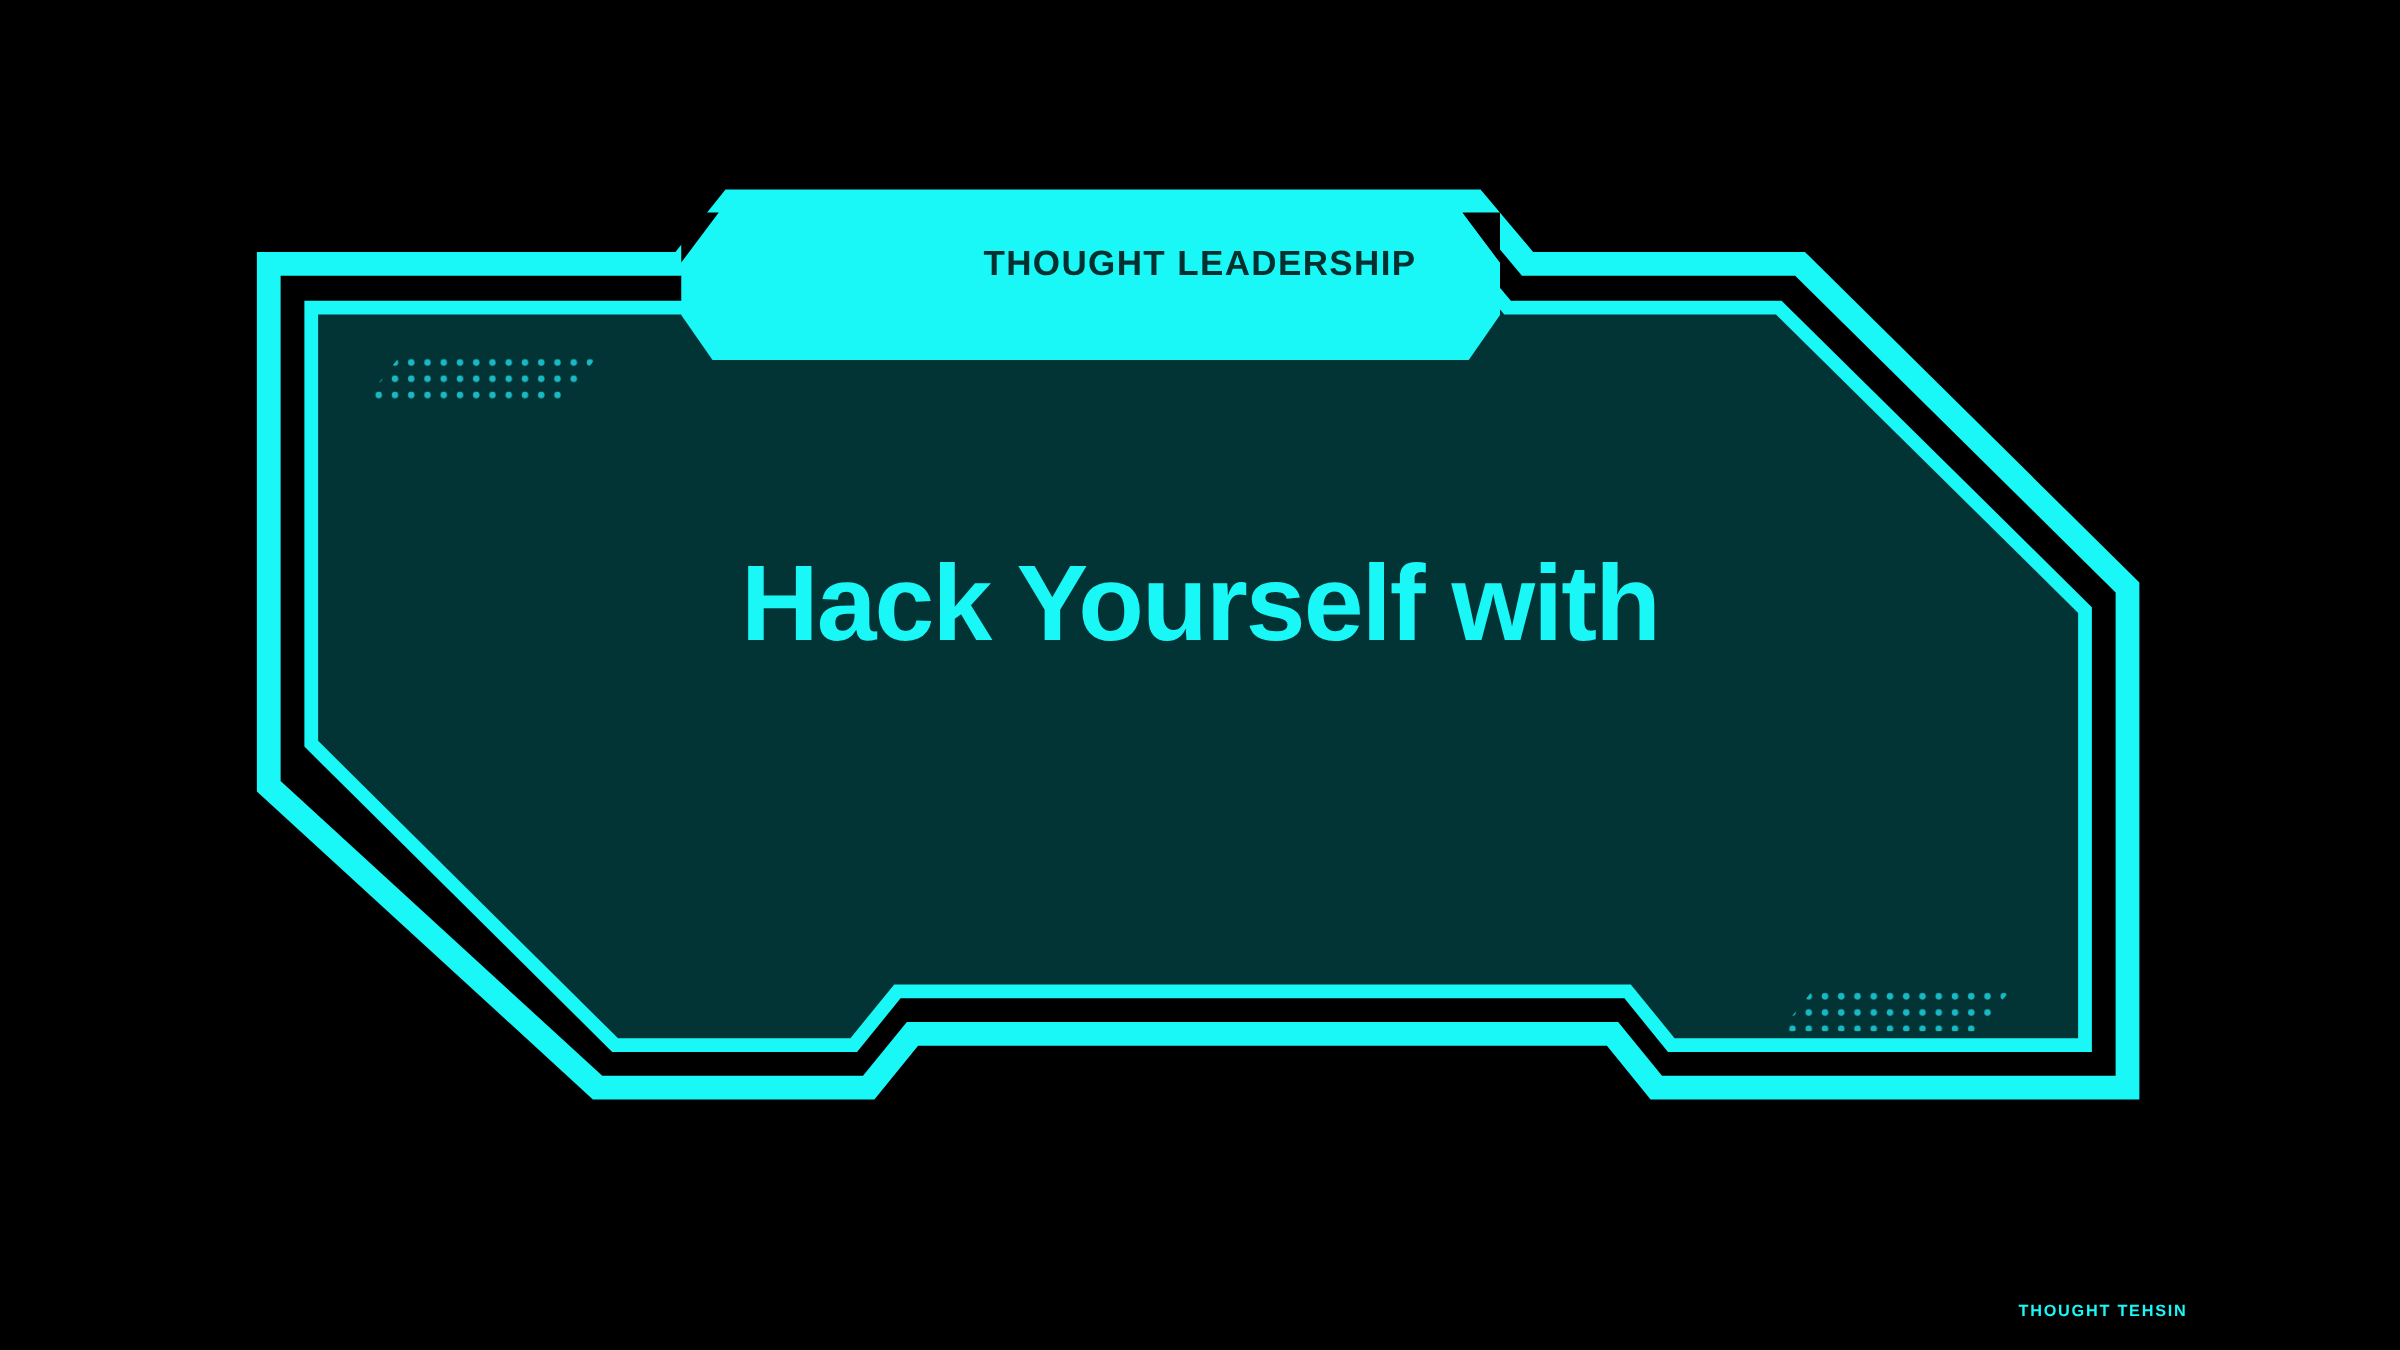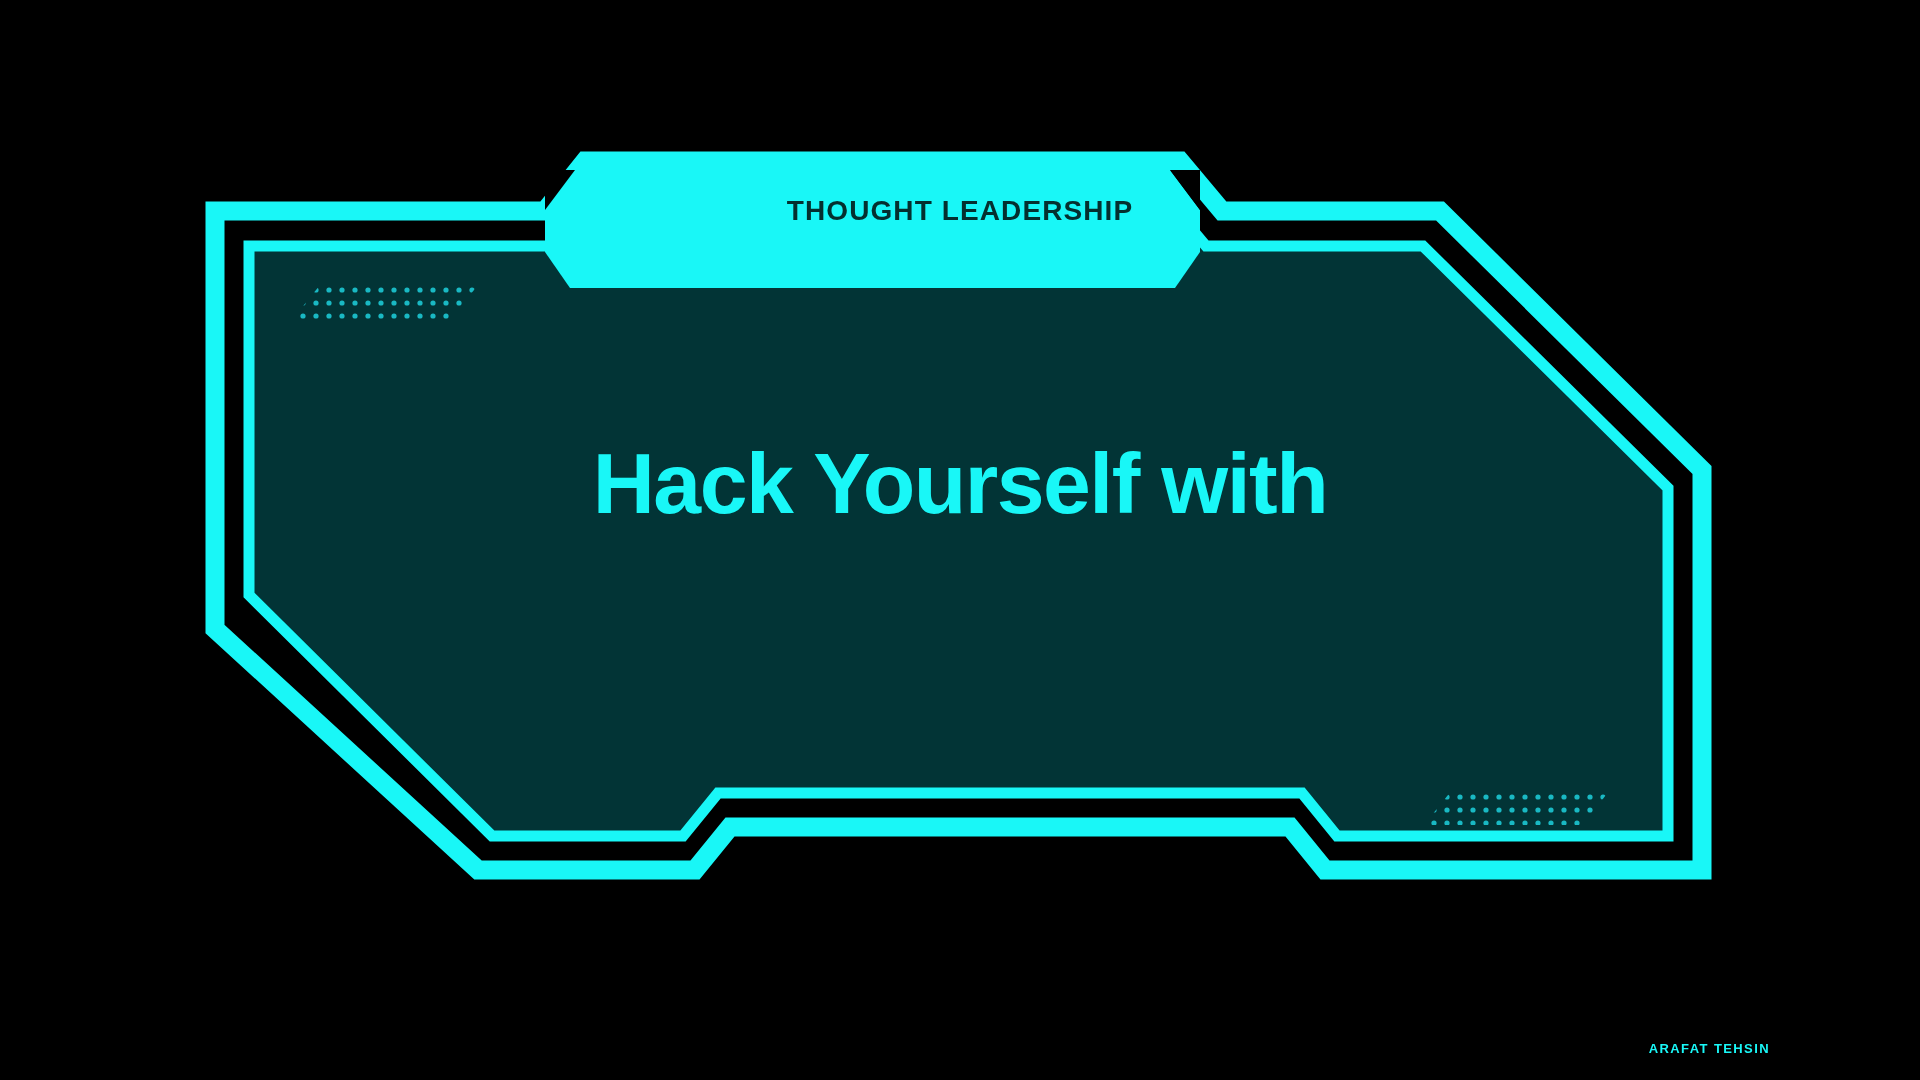--- a/index.html
+++ b/index.html
@@ -14,21 +14,20 @@
     overflow: hidden;
     font-family: "Liberation Sans", sans-serif;
     position: relative;
   }
   #stage {
     position: absolute;
     inset: 0;
     width: 1788px;
     height: 1080px;
     background: #000000;
-    padding-left: 20px;
   }
   #frame-svg {
     position: absolute;
     left: 0;
     top: 0;
     width: 1920px;
     height: 1080px;
     display: block;
   }
   .badge-label {
@@ -180,15 +179,15 @@
       <path d="M 1452,790 L 1610,790 L 1582,825 L 1424,825 Z" fill="url(#dotgrid)"></path>
     </g>
   </svg>
 
   <div class="badge-label">THOUGHT LEADERSHIP</div>
 
   <div class="headline">
     <span class="line">Hack Yourself with</span>
   </div>
 
-  <div class="signature">ARAFAT TEHSIN</div>
+  <div class="signature">THOUGHT TEHSIN</div>
 
 </div>
 
 </body></html>

